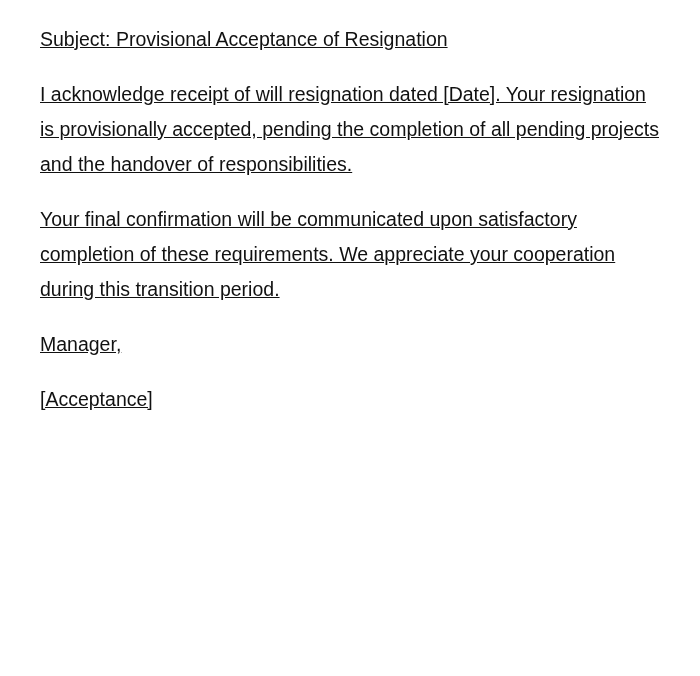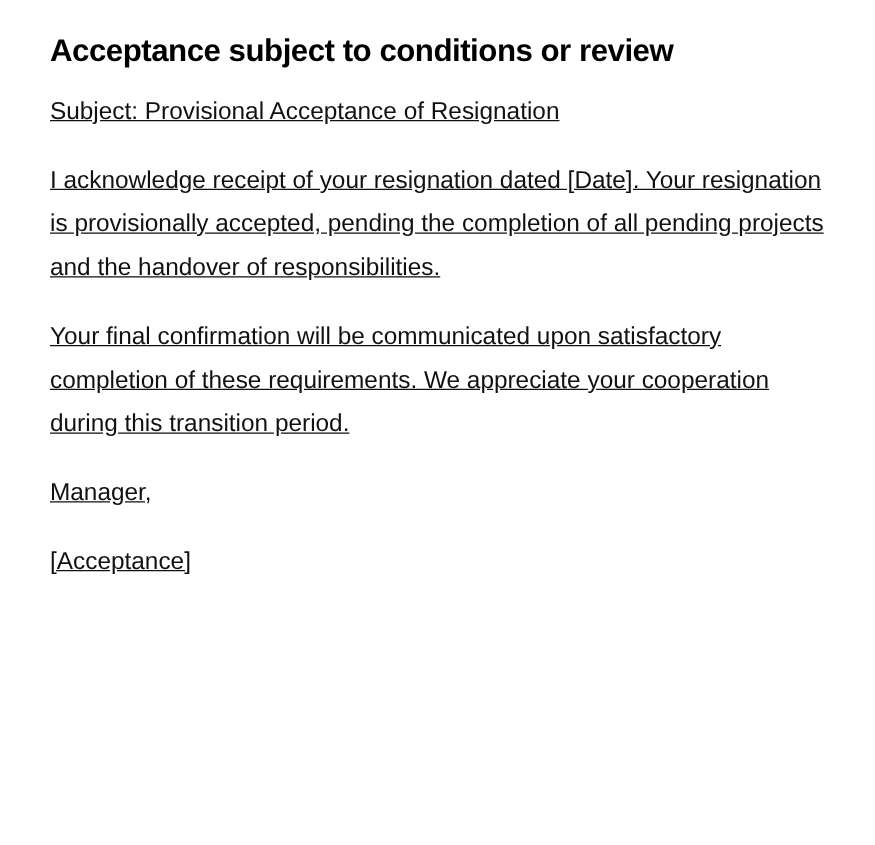--- a/index.html
+++ b/index.html
@@ -5,19 +5,18 @@
     html, body { margin: 0; padding: 0; background: #ffffff; }
     body { width: 700px; height: 676px; overflow: hidden; font-family: "Liberation Sans", sans-serif; color: #111111; }
     .page { padding: 22px 40px 0 40px; }
     h1 { margin: 0 0 12px 0; font-size: 25px; font-weight: bold; line-height: 38px; letter-spacing: -0.4px; color: #000; }
     p { margin: 0 0 20px 0; font-size: 19.5px; line-height: 35px; text-decoration: underline; }
   </style>
 </head>
 <body>
 
 <div class="page">
-  <h1>Acceptance subject to conditions or review</h1>
   <p>Subject: Provisional Acceptance of Resignation</p>
-  <p>I acknowledge receipt of your resignation dated [Date]. Your resignation is provisionally accepted, pending the completion of all pending projects and the handover of responsibilities.</p>
+  <p>I acknowledge receipt of will resignation dated [Date]. Your resignation is provisionally accepted, pending the completion of all pending projects and the handover of responsibilities.</p>
   <p>Your final confirmation will be communicated upon satisfactory completion of these requirements. We appreciate your cooperation during this transition period.</p>
   <p>Manager,</p>
   <p>[Acceptance]</p>
 </div>
 
 </body></html>

